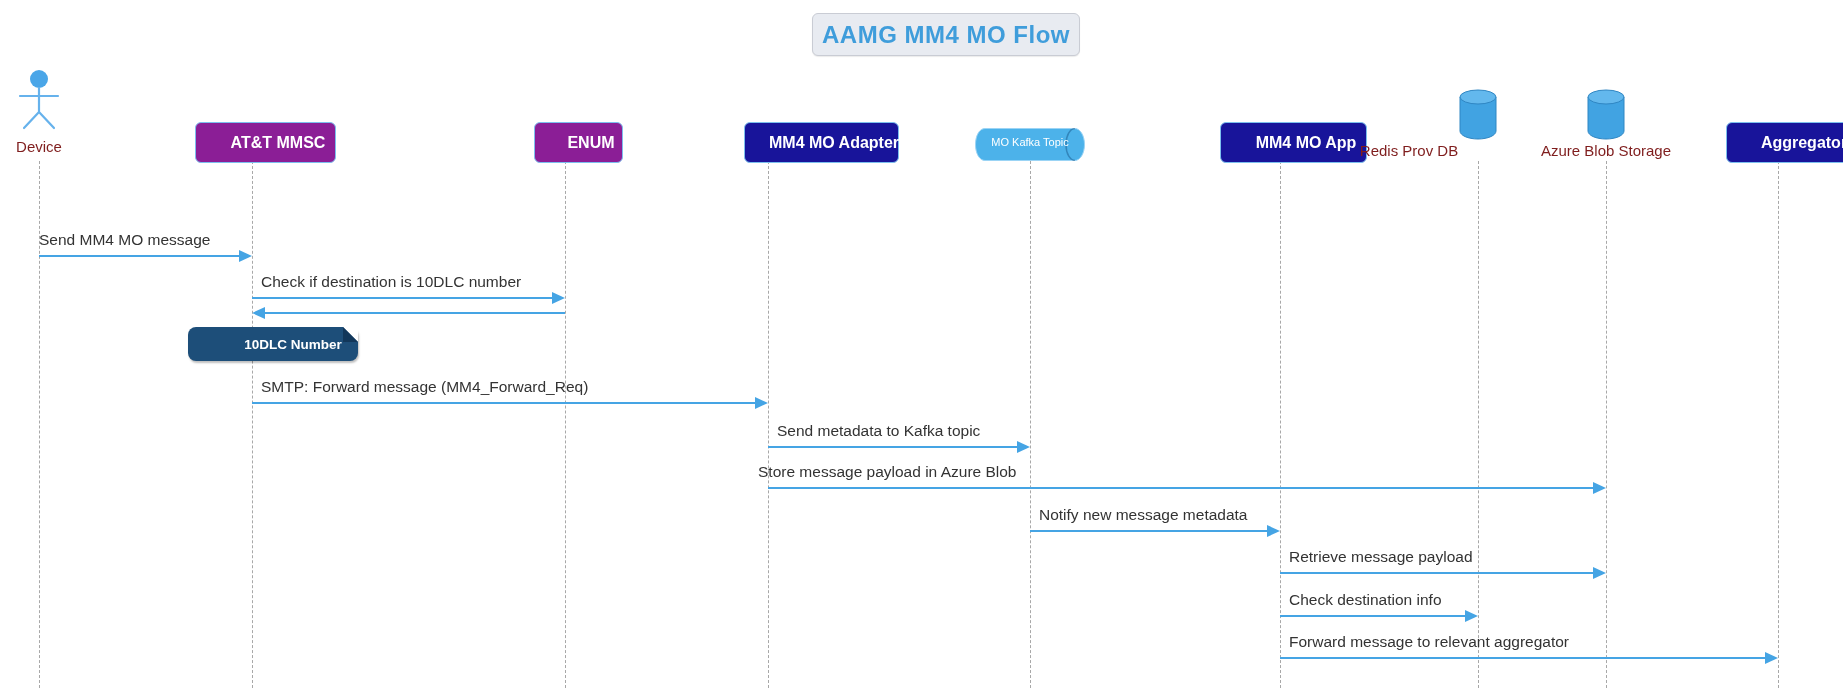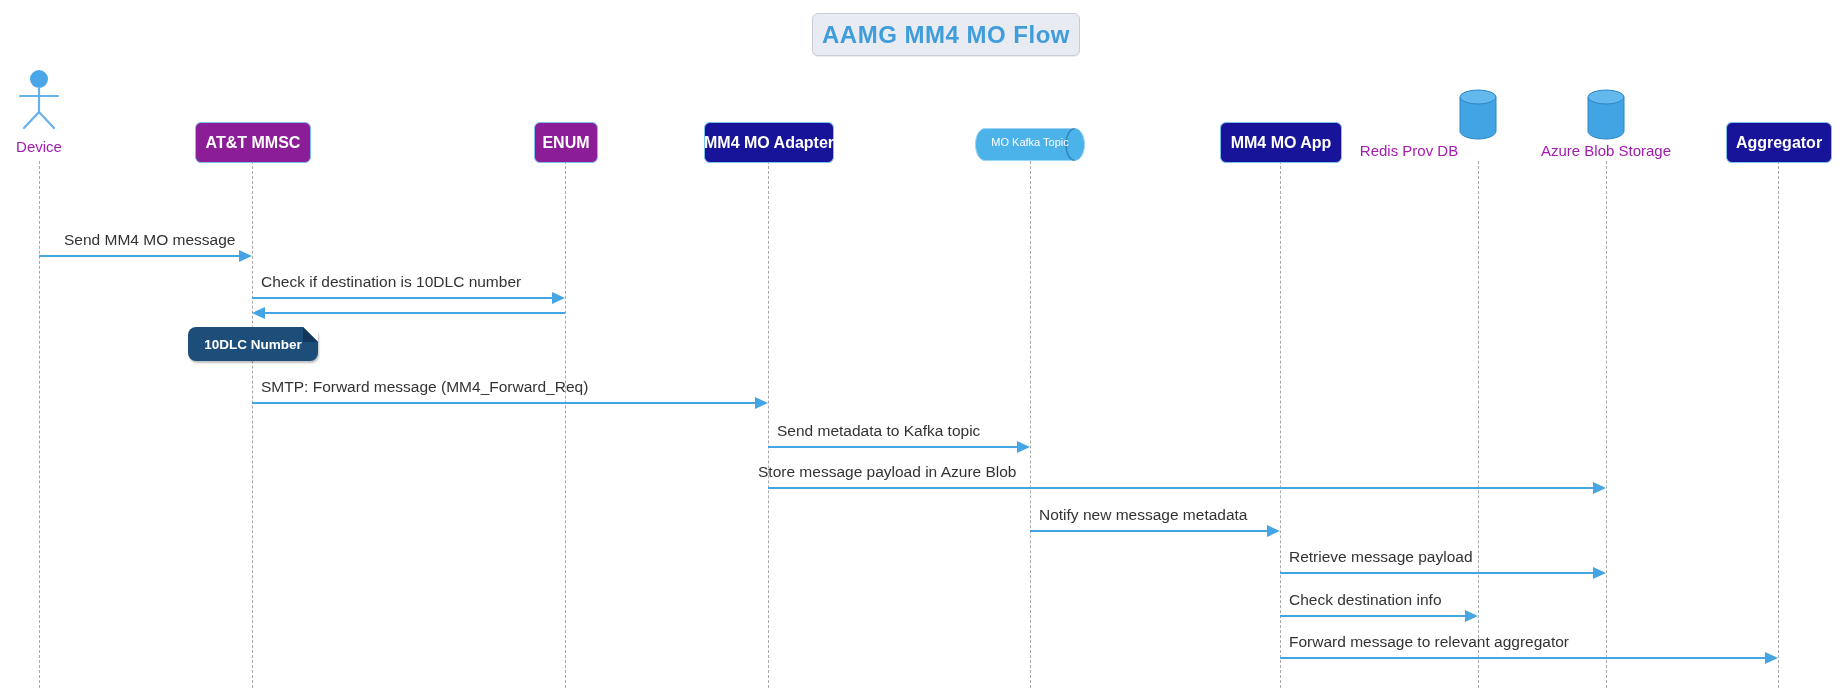--- a/index.html
+++ b/index.html
@@ -20,27 +20,27 @@
   
   .lifeline {
     position:absolute; top:161px; height:527px; width:0;
     border-left:1px dashed var(--lifeline); z-index:1;
   }
   
   .pbox {
     position:absolute; top:122px; height:39px; z-index:4;
     border:1px solid var(--box-border); border-radius:6px;
     display:flex; align-items:center; justify-content:center;
-    color:#ffffff; font-size:16px; font-weight:600; white-space:nowrap;
+    color:#ffffff; font-size:16px; font-weight:600; white-space:nowrap;padding-left:25px;
   }
   .pbox.purple { background:var(--purple); }
   .pbox.navy   { background:var(--navy); }
   .pshape { position:absolute; z-index:4; }
   .plabel {
-    position:absolute; z-index:4; text-align:center; color:#a21caf;
+    position:absolute; z-index:4; text-align:center; color:#7f1d1d;
     font-size:15px; white-space:nowrap; transform:translateX(-50%);
   }
   .queue-label {
     position:absolute; z-index:5; color:#ffffff; font-size:11px;
     text-align:center; white-space:nowrap; transform:translateX(-50%);
   }
   
   .banner, .note {
     position:absolute; background:var(--note); border-radius:8px;
     display:flex; align-items:center; justify-content:center;
@@ -48,21 +48,21 @@
   }
   .banner::before, .note::before {
     content:''; position:absolute; top:0; right:0; width:0; height:0;
     border-top:15px solid #ffffff; border-left:15px solid transparent;
   }
   .banner::after, .note::after {
     content:''; position:absolute; top:0; right:0; width:0; height:0;
     border-bottom:15px solid var(--note-fold); border-right:15px solid transparent;
   }
   .banner span { font-size:14px; font-weight:500; }
-  .note { z-index:5; }
+  .note { z-index:5;padding-left:40px; }
   .note span { font-size:13.5px; font-weight:700; }
   
   .msg-line {
     position:absolute; height:0; border-top:2px solid var(--arrow); z-index:3;
   }
   .msg-head { position:absolute; width:0; height:0; z-index:3; }
   .msg-head.right {
     border-top:6px solid transparent; border-bottom:6px solid transparent;
     border-left:13px solid var(--arrow);
   }
@@ -89,21 +89,21 @@
       <div class="lifeline" style="left: 767.5px;"></div>
       <div class="lifeline" style="left: 1029.5px;"></div>
       <div class="lifeline" style="left: 1279.5px;"></div>
       <div class="lifeline" style="left: 1477.5px;"></div>
       <div class="lifeline" style="left: 1605.5px;"></div>
       <div class="lifeline" style="left: 1777.5px;"></div>
     </div>
   <div id="messages">
       <div class="msg-line" style="left: 39px; width: 202px; top: 255px;"></div>
       <div class="msg-head right" style="left: 239px; top: 250px;"></div>
-      <div class="msg-label" style="left: 64px; top: 231px;">Send MM4 MO message</div>
+      <div class="msg-label" style="left: 39px; top: 231px;">Send MM4 MO message</div>
       <div class="msg-line" style="left: 252px; width: 302px; top: 297px;"></div>
       <div class="msg-head right" style="left: 552px; top: 292px;"></div>
       <div class="msg-label" style="left: 261px; top: 273px;">Check if destination is 10DLC number</div>
       <div class="msg-line" style="left: 263px; width: 302px; top: 312px;"></div>
       <div class="msg-head left" style="left: 252px; top: 307px;"></div>
       <div class="msg-line" style="left: 252px; width: 505px; top: 402px;"></div>
       <div class="msg-head right" style="left: 755px; top: 397px;"></div>
       <div class="msg-label" style="left: 261px; top: 378px;">SMTP: Forward message (MM4_Forward_Req)</div>
       <div class="msg-line" style="left: 768px; width: 251px; top: 446px;"></div>
       <div class="msg-head right" style="left: 1017px; top: 441px;"></div>
@@ -125,21 +125,21 @@
       <div class="msg-label" style="left: 1289px; top: 633px;">Forward message to relevant aggregator</div>
     </div>
   <div id="participants">
       <div class="pshape" style="left: 11px; top: 66px;"><svg width="56" height="68" viewBox="0 0 56 68">
           <circle cx="28" cy="13" r="9" fill="#4aa6e8"></circle>
           <path d="M28,22 L28,46 M9,30 L47,30 M28,46 L13,62 M28,46 L43,62" stroke="#66b2ec" stroke-width="2.2" fill="none" stroke-linecap="round"></path>
         </svg></div>
       <div class="plabel" style="left: 39px; top: 138px;">Device</div>
       <div class="pbox purple" style="left: 195px; width: 114px;">AT&amp;T MMSC</div>
       <div class="pbox purple" style="left: 534px; width: 62px;">ENUM</div>
-      <div class="pbox navy" style="left: 704px; width: 128px;">MM4 MO Adapter</div>
+      <div class="pbox navy" style="left: 744px; width: 128px;">MM4 MO Adapter</div>
       <div class="pshape" style="left: 971px; top: 128px;"><svg width="118" height="33" viewBox="0 0 118 33">
           <path d="M14,0.5 L104,0.5 C109,0.5 113.5,7.5 113.5,16.5 C113.5,25.5 109,32.5 104,32.5 L14,32.5 C8.5,32.5 4.5,25.5 4.5,16.5 C4.5,7.5 8.5,0.5 14,0.5 Z" fill="#4cb2ea" stroke="#9bd4f5" stroke-width="1"></path>
           <path d="M104,0.5 C99,0.5 95,7.5 95,16.5 C95,25.5 99,32.5 104,32.5" fill="none" stroke="rgba(20,80,130,0.45)" stroke-width="1.5"></path>
         </svg></div>
       <div class="queue-label" style="left: 1030px; top: 136px;">MO Kafka Topic</div>
       <div class="pbox navy" style="left: 1220px; width: 120px;">MM4 MO App</div>
       <div class="pshape" style="left: 1458px; top: 88px;"><svg width="40" height="52" viewBox="0 0 40 52">
           <path d="M2,9 L2,43 C2,47.4 10,51 20,51 C30,51 38,47.4 38,43 L38,9" fill="#41a3e2" stroke="#2f86c3" stroke-width="1"></path>
           <ellipse cx="20" cy="9" rx="18" ry="7" fill="#63b8ed" stroke="#2f86c3" stroke-width="1"></ellipse>
         </svg></div>

